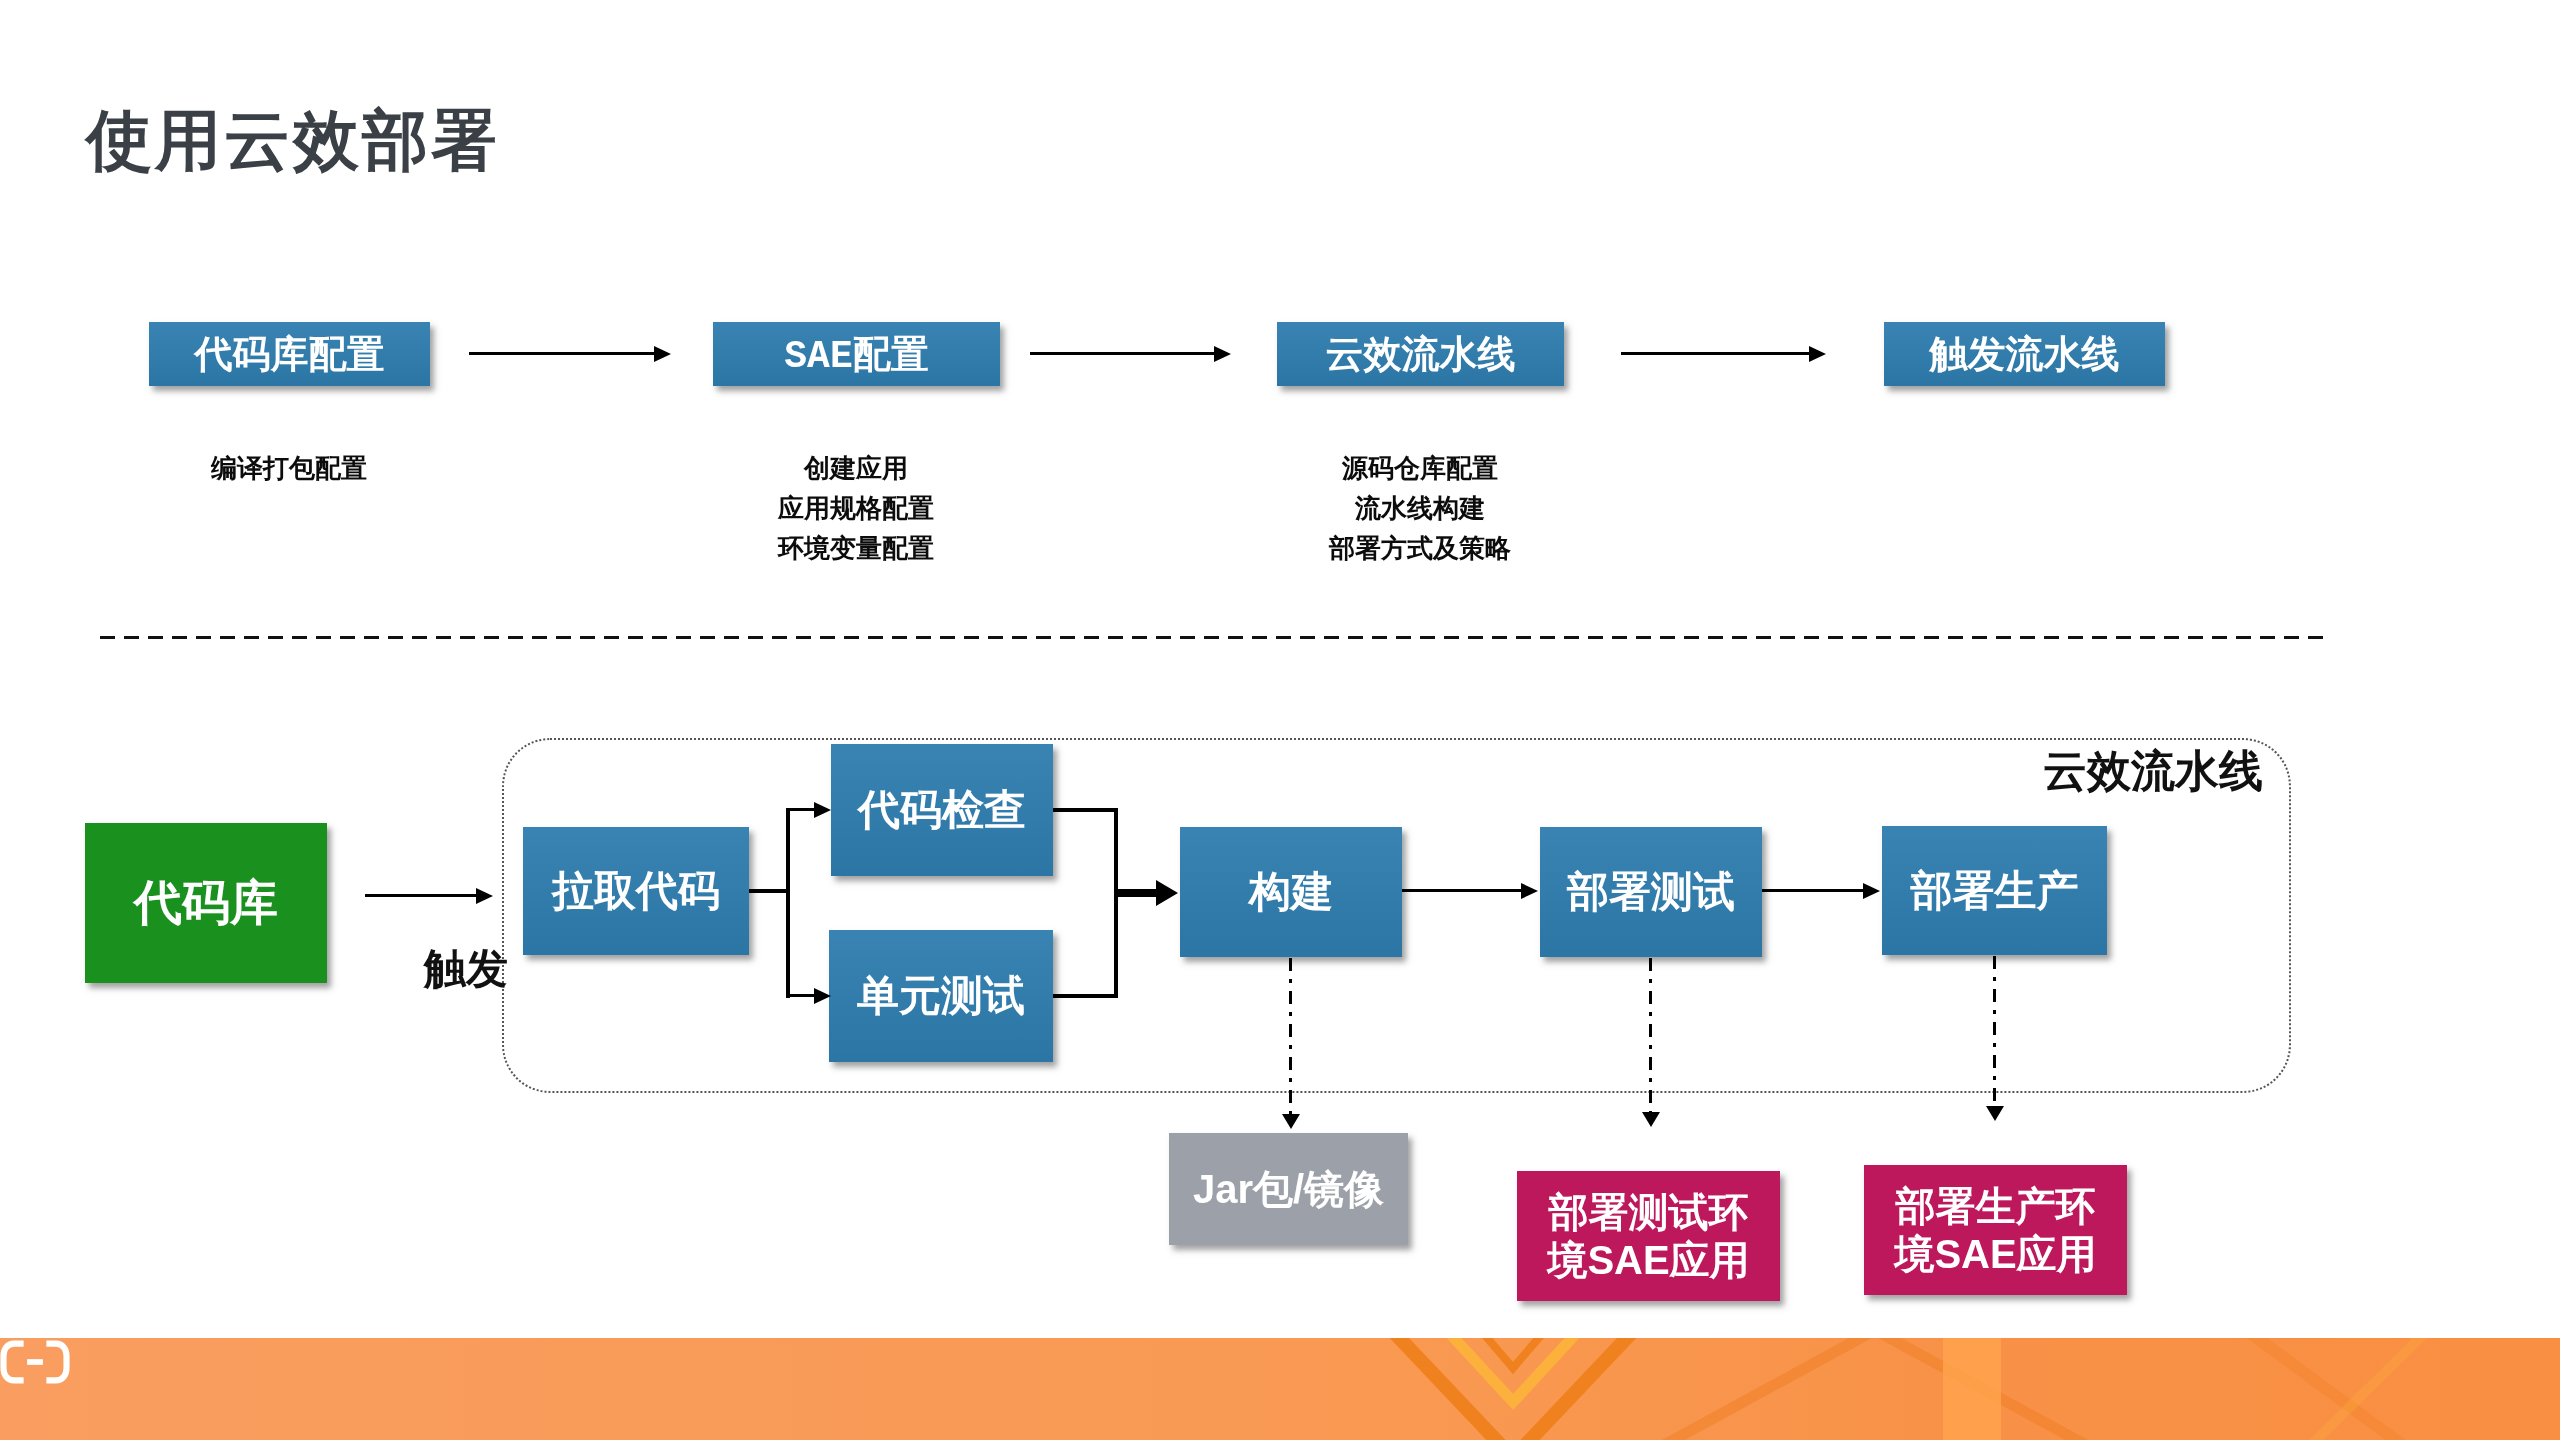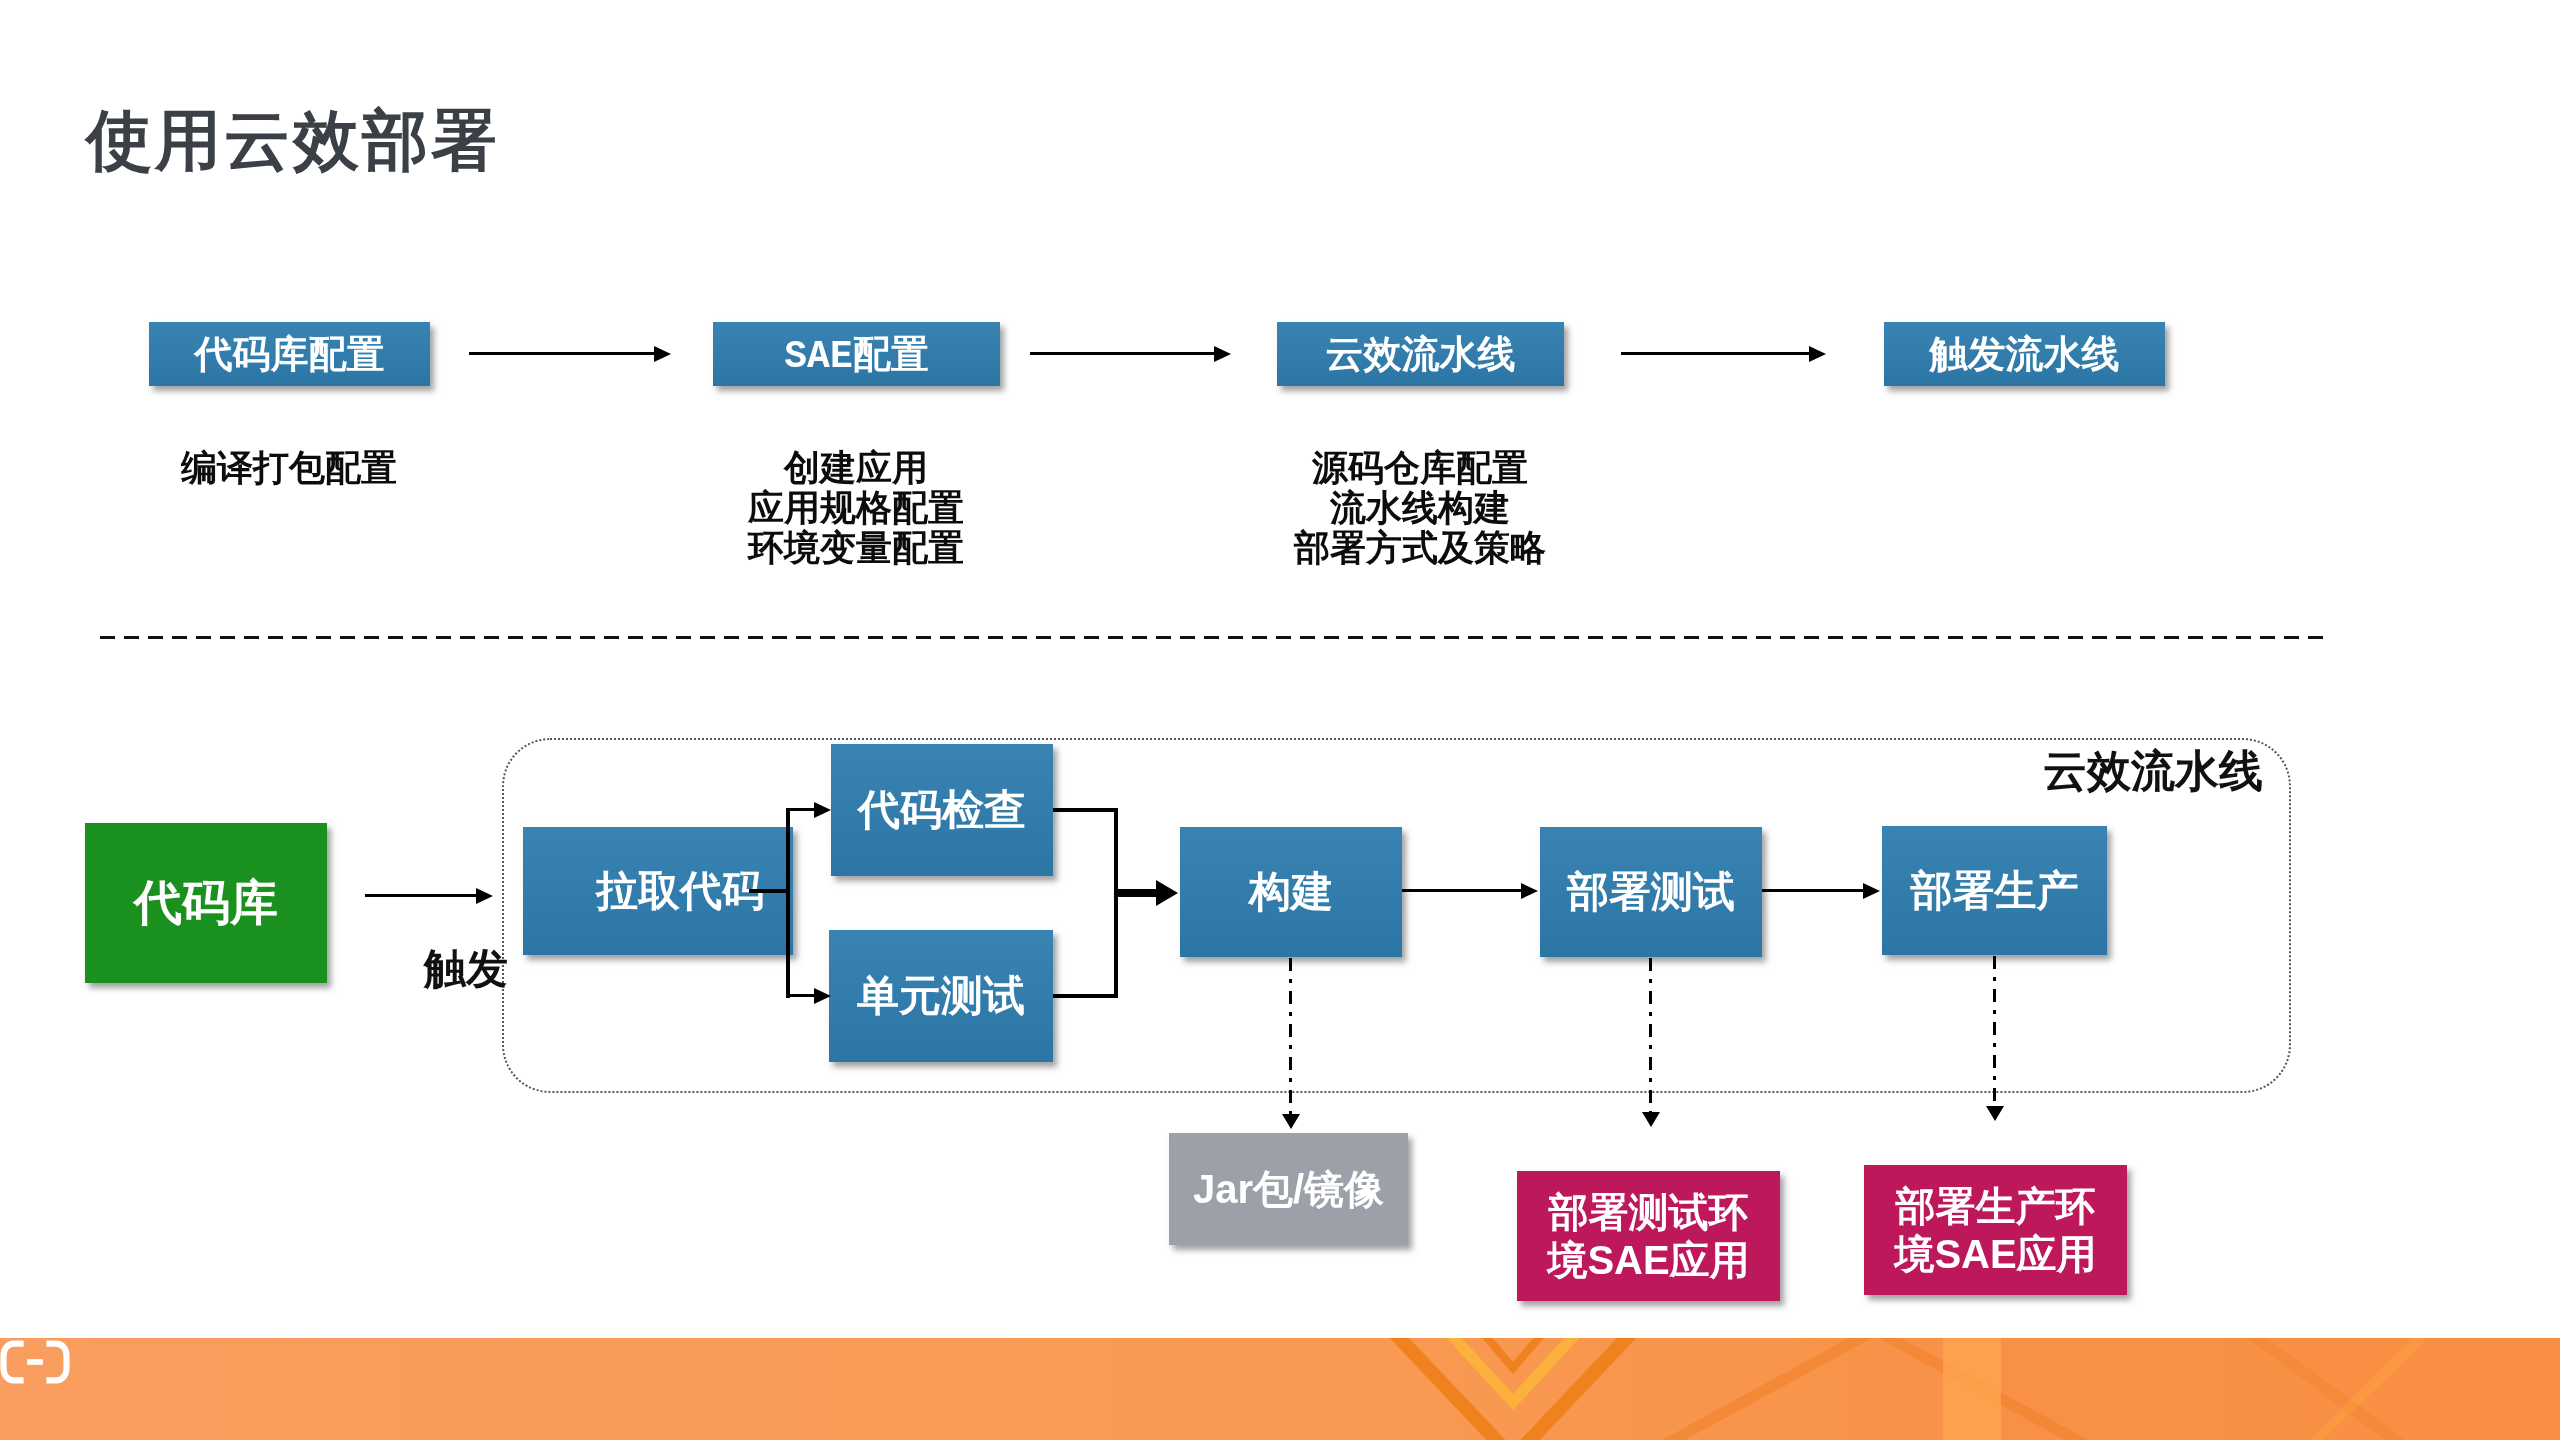--- a/index.html
+++ b/index.html
@@ -12,21 +12,21 @@
   .box{position:absolute;display:flex;flex-direction:column;align-items:center;justify-content:center;
        color:#fff;font-weight:700;text-align:center;box-shadow:4px 5px 6px rgba(70,70,70,.5);}
   .blue{background:#2E7DAF;background-image:linear-gradient(rgba(255,255,255,.05),rgba(0,0,0,.06));}
   .green{background:#1A911F;}
   .lgreen{background:#be185d;margin-top:40px;}
   .gray{background:#9CA0A8;}
 
   .cfg{font-size:38px;font-family:Liberation Mono, monospace;}
   .stage{font-size:42px;}
 
-  .note-col{position:absolute;width:320px;text-align:center;color:#0c0c0c;font-size:36px;line-height:40px;font-weight:600;}
+  .note-col{position:absolute;width:320px;text-align:center;color:#0c0c0c;font-size:26px;line-height:40px;font-weight:600;}
 
   
   .arrow-h{position:absolute;height:3px;background:#000;}
   .arrow-h::after{content:"";position:absolute;right:-16px;top:50%;transform:translateY(-50%);
       border-left:17px solid #000;border-top:8px solid transparent;border-bottom:8px solid transparent;}
   .arrow-h.thick{height:8px;}
   .arrow-h.thick::after{right:-20px;border-left:22px solid #000;border-top:13px solid transparent;border-bottom:13px solid transparent;}
   .line-h{position:absolute;height:4px;background:#000;}
   .line-v{position:absolute;width:4px;background:#000;}
   .dashdot-v{position:absolute;width:3px;
@@ -93,21 +93,21 @@
 
   <div class="pipe-container"></div>
   <div class="pipe-label">云效流水线</div>
 
   <div class="box green" style="left:85px;top:823px;width:242px;height:160px;font-size:48px;">
     <span>代码库</span>
   </div>
   <div class="arrow-h" style="left:365px;top:894px;width:112px;"></div>
   <div class="trigger">触发</div>
 
-  <div class="box blue stage" style="left:523px;top:827px;width:226px;height:128px;padding-left:44px;">
+  <div class="box blue stage" style="left:523px;top:827px;width:226px;height:128px;">
     <span>拉取代码</span>
   </div>
   <div class="box blue stage" style="left:831px;top:744px;width:222px;height:132px;">
     <span>代码检查</span>
   </div>
   <div class="box blue stage" style="left:829px;top:930px;width:224px;height:132px;">
     <span>单元测试</span>
   </div>
   <div class="box blue stage" style="left:1180px;top:827px;width:222px;height:130px;">
     <span>构建</span>

